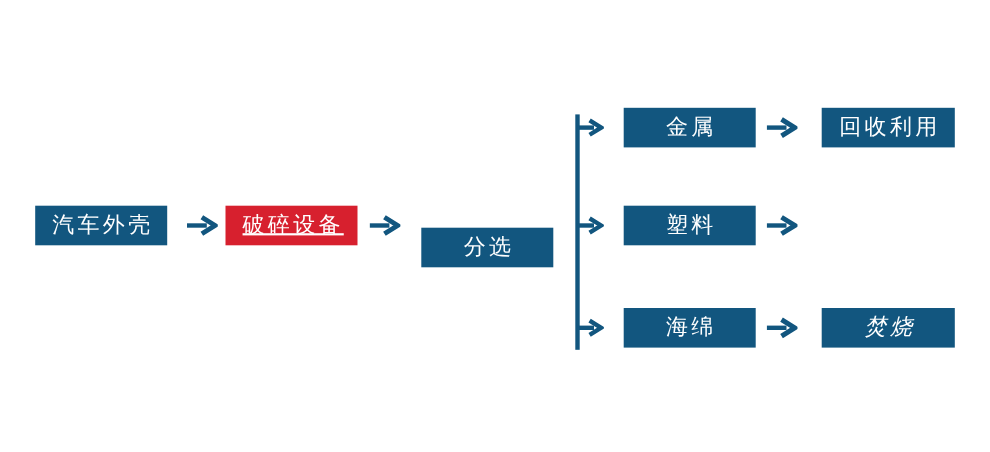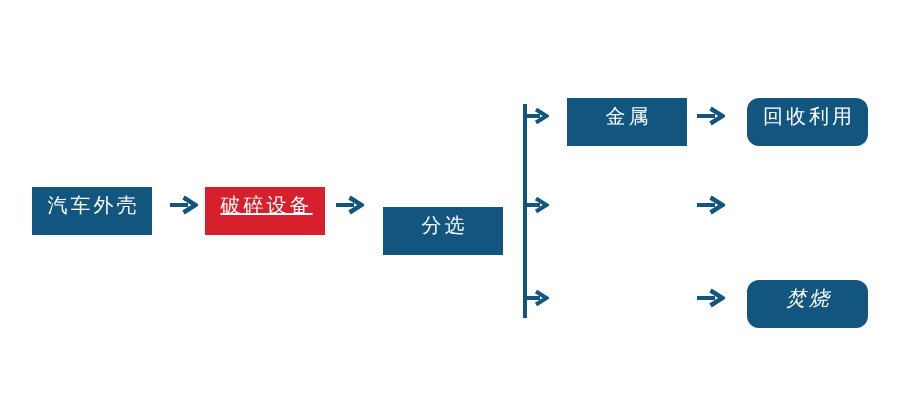--- a/index.html
+++ b/index.html
@@ -16,32 +16,32 @@
     position: relative;
     width: 900px;
     height: 411px;
     background: var(--background);
     overflow: hidden;
   }
 
   .node {
     position: absolute;
     width: 120px;
-    height: 48px;
+    height: 36px;
     line-height: 36px;
     text-align: center;
     color: var(--node-text);
     font-size: 20px;
     letter-spacing: 3px;
     text-indent: 3px;
     white-space: nowrap;
     background: var(--primary-blue);
   }
   .node.red { background: var(--accent-red); text-decoration: underline; }
-  .node.wide { width: 121px; border-radius: 12px; }
+  .node.wide { width: 121px; }
 
   .arrow {
     position: absolute;
     color: var(--primary-blue);
     display: block;
   }
 
   .vline {
     position: absolute;
     width: 4px;
@@ -83,32 +83,34 @@
     <path d="M13.5 2.5 L25.5 10 L13.5 17.5" fill="none" stroke="currentColor" stroke-width="4.5"></path>
   </svg>
 
   <div class="node wide" style="left:747px; top:98px;">回收利用</div>
 
   <svg class="arrow" style="left:525px; top:196px;" width="24" height="18" viewBox="0 0 24 18" aria-hidden="true">
     <rect x="0" y="7" width="15" height="4" fill="currentColor"></rect>
     <path d="M11 2.5 L21.5 9 L11 15.5" fill="none" stroke="currentColor" stroke-width="4"></path>
   </svg>
 
+  <div class="node" style="left:567px; top:187px;">塑料</div>
 
   <svg class="arrow" style="left:697px; top:195px;" width="28" height="20" viewBox="0 0 28 20" aria-hidden="true">
     <rect x="0" y="8" width="18" height="4" fill="currentColor"></rect>
     <path d="M13.5 2.5 L25.5 10 L13.5 17.5" fill="none" stroke="currentColor" stroke-width="4.5"></path>
   </svg>
 
 
   <svg class="arrow" style="left:525px; top:289px;" width="24" height="18" viewBox="0 0 24 18" aria-hidden="true">
     <rect x="0" y="7" width="15" height="4" fill="currentColor"></rect>
     <path d="M11 2.5 L21.5 9 L11 15.5" fill="none" stroke="currentColor" stroke-width="4"></path>
   </svg>
 
+  <div class="node" style="left:567px; top:280px;">海绵</div>
 
   <svg class="arrow" style="left:697px; top:288px;" width="28" height="20" viewBox="0 0 28 20" aria-hidden="true">
     <rect x="0" y="8" width="18" height="4" fill="currentColor"></rect>
     <path d="M13.5 2.5 L25.5 10 L13.5 17.5" fill="none" stroke="currentColor" stroke-width="4.5"></path>
   </svg>
 
   <div class="node wide" style="left:747px; top:280px;font-style:italic;">焚烧</div>
 
 </div>
 

